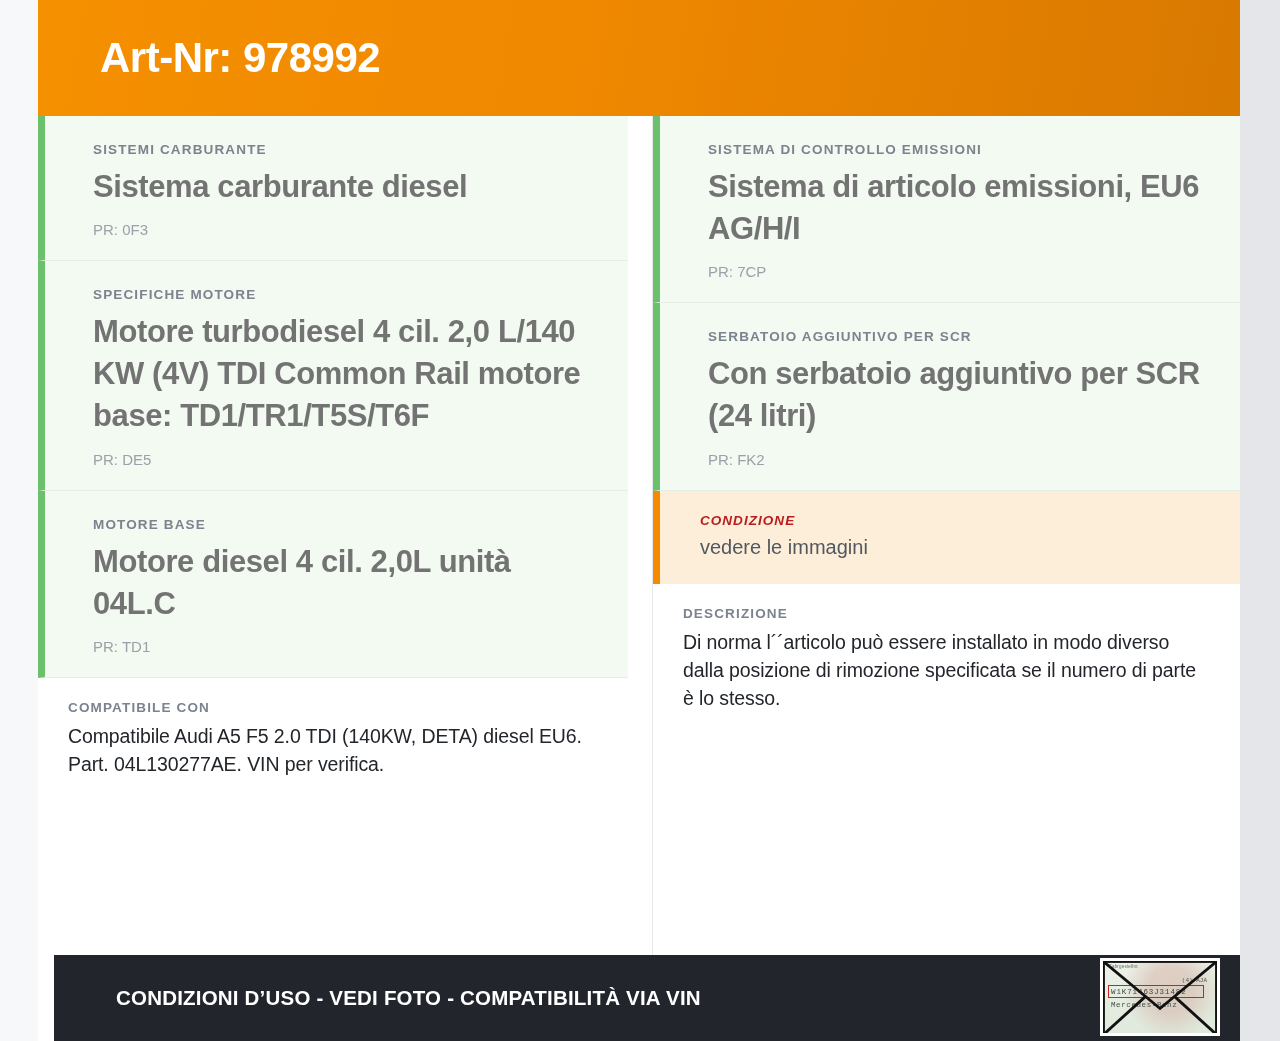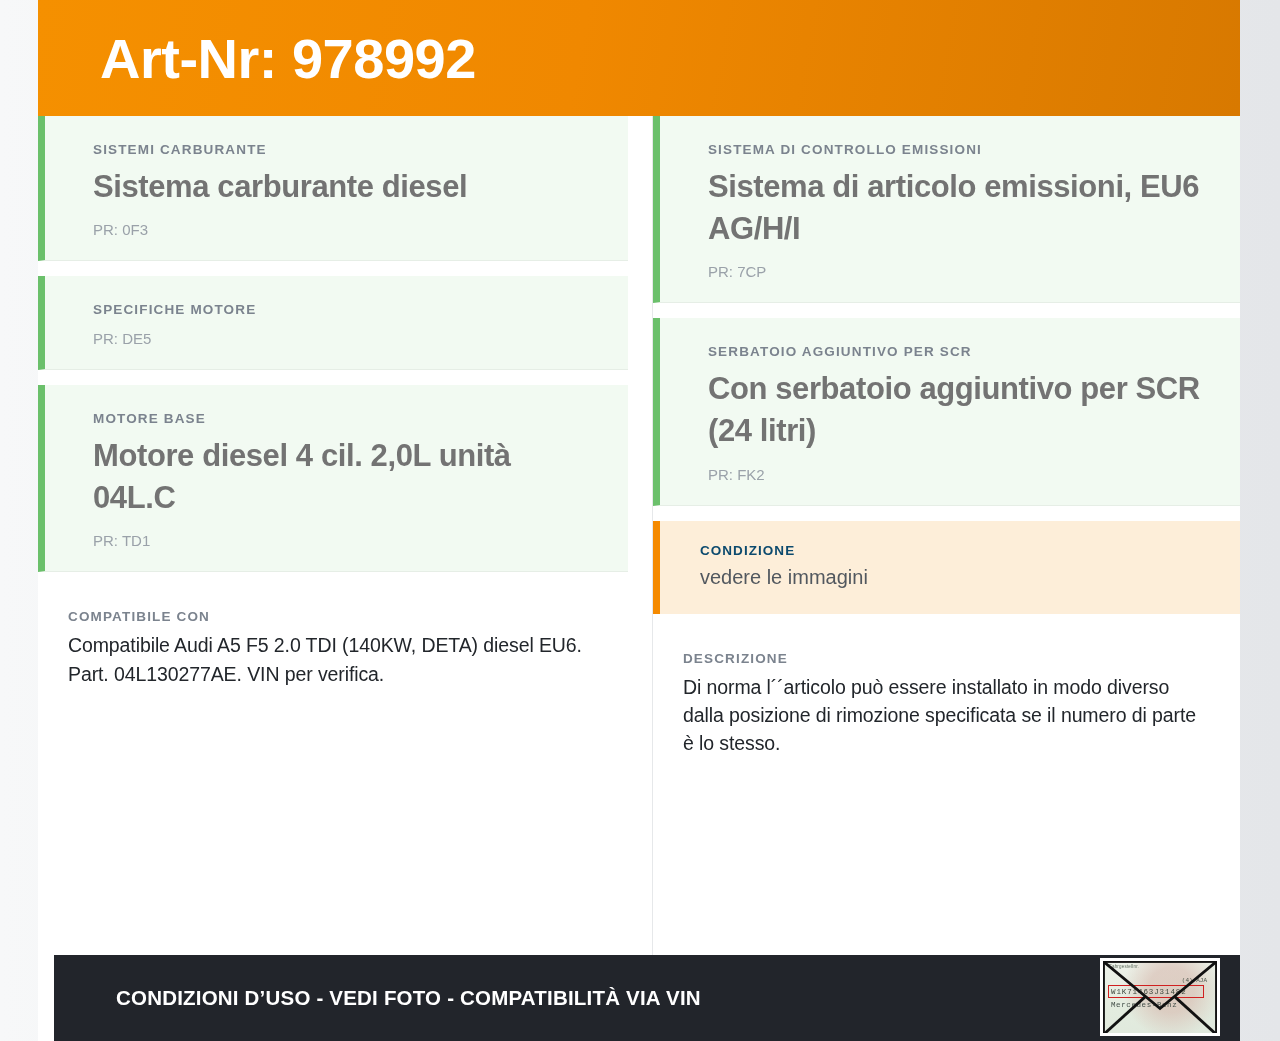--- a/index.html
+++ b/index.html
@@ -30,37 +30,36 @@
   
   .header {
     height: 116px;
     background: linear-gradient(100deg, #f59000 0%, #f08800 45%, #d87900 100%);
     display: flex;
     align-items: center;
     flex: 0 0 116px;
   }
   .header-title {
     color: #ffffff;
-    font-size: 56px;
+    font-size: 42px;
     font-weight: bold;
     letter-spacing: -0.5px;
     padding-left: 62px;
   }
 
   
   .columns {
     display: flex;
     flex: 1 1 auto;
     min-height: 0;
   }
 
   .col {
     display: flex;
     flex-direction: column;
-    gap: 15px;
   }
   .col-left  { width: 602px; }
   .col-right { width: 600px; border-left: 1px solid #e6e8ea; margin-left: 24px; }
 
   
   .spec-card {
     position: relative;
     background: #f2faf2;
     border-left: 7px solid #6bc06b;
     border-bottom: 1px solid #e6eee6;
@@ -74,21 +73,21 @@
   }
 
   .eyebrow {
     font-size: 13.5px;
     font-weight: bold;
     letter-spacing: 1.15px;
     color: #7b838e;
     text-transform: uppercase;
     margin-bottom: 9px;
   }
-  .eyebrow.orange { color: #0c4a6e; letter-spacing: 1.05px; margin-bottom: 6px; }
+  .eyebrow.orange { color: #b91c1c; letter-spacing: 1.05px; margin-bottom: 6px; font-style: italic; }
 
   .spec-value {
     font-size: 31px;
     font-weight: bold;
     color: #737373;
     line-height: 1.36;
     letter-spacing: -0.4px;
   }
   .spec-value.plain {
     font-size: 20px;
@@ -207,20 +206,21 @@
     <div class="col col-left">
 
       <div class="spec-card">
         <div class="eyebrow">SISTEMI CARBURANTE</div>
         <div class="spec-value">Sistema carburante diesel</div>
         <div class="pr-code">PR: 0F3</div>
       </div>
 
       <div class="spec-card">
         <div class="eyebrow">SPECIFICHE MOTORE</div>
+        <div class="spec-value">Motore turbodiesel 4 cil. 2,0 L/140 KW (4V) TDI Common Rail motore base: TD1/TR1/T5S/T6F</div>
         <div class="pr-code">PR: DE5</div>
       </div>
 
       <div class="spec-card">
         <div class="eyebrow">MOTORE BASE</div>
         <div class="spec-value">Motore diesel 4 cil. 2,0L unità 04L.C</div>
         <div class="pr-code">PR: TD1</div>
       </div>
 
       <div class="text-block">

